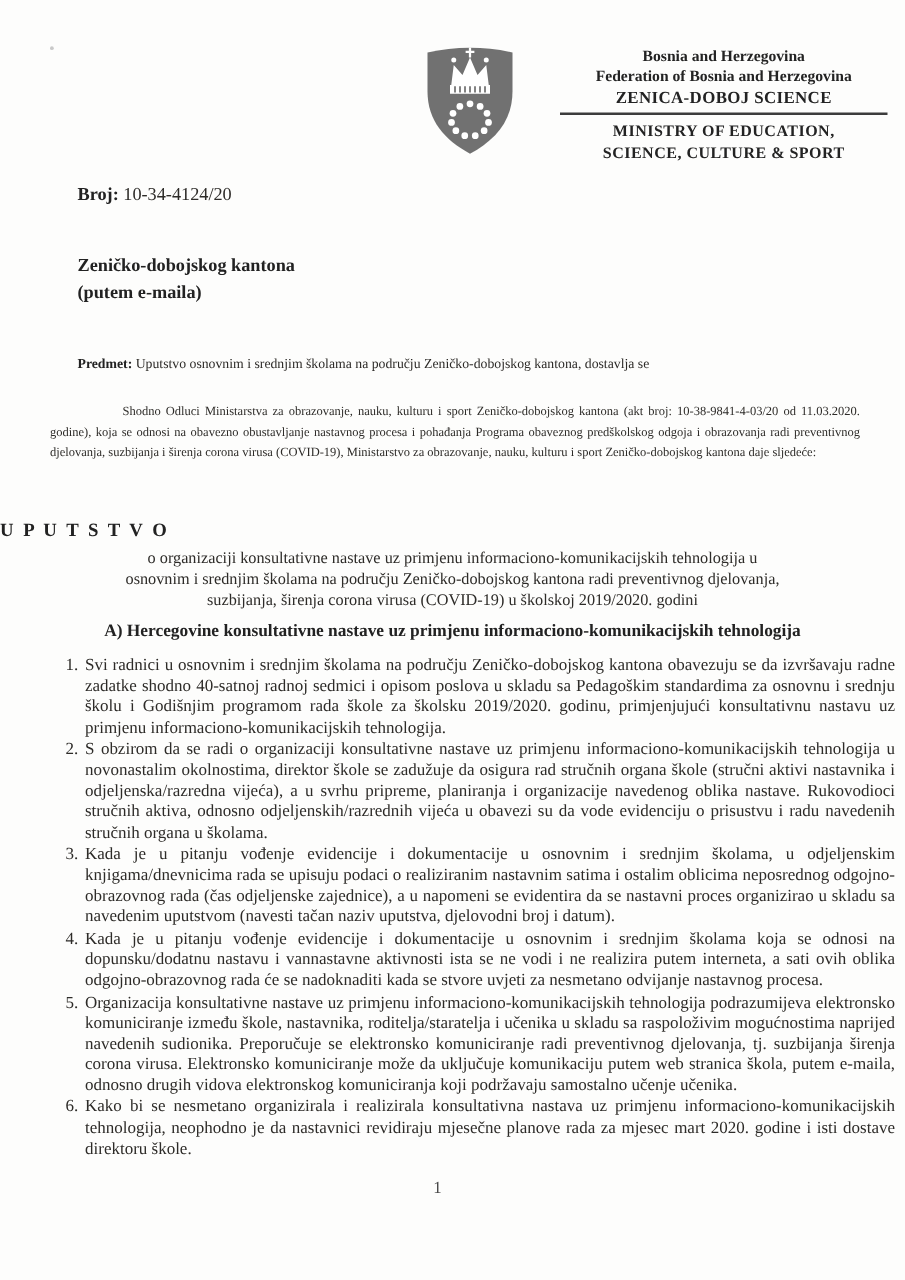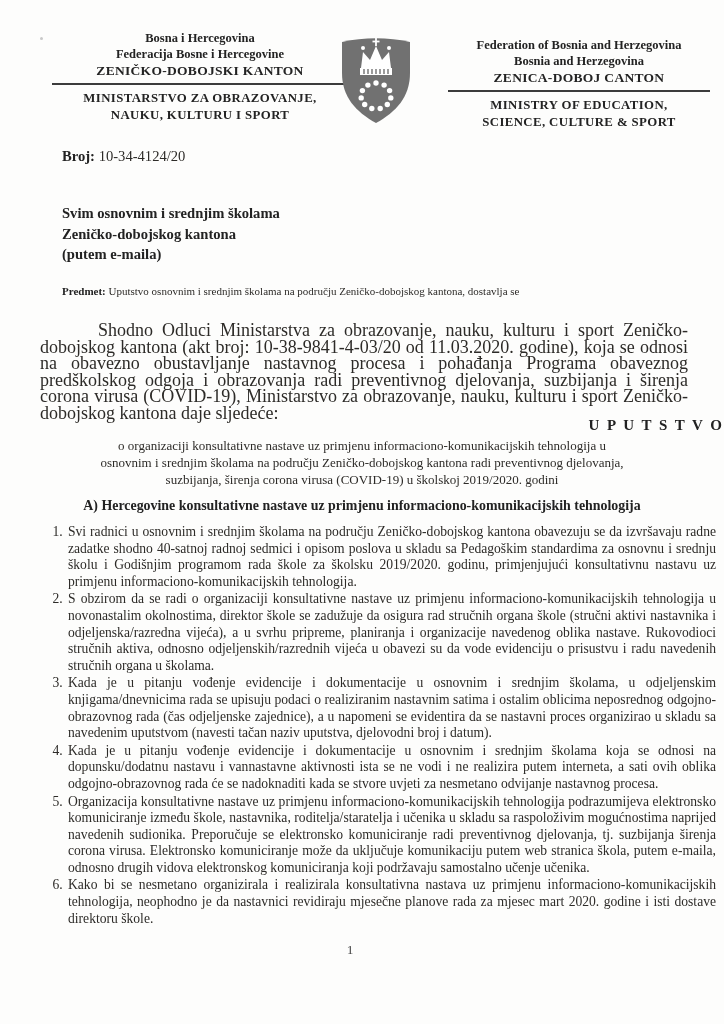--- a/index.html
+++ b/index.html
@@ -22,47 +22,39 @@
   .h-rule{border:0;border-top:2.5px solid #3c3c3c;margin:4px 0 5px 0;}
   .h-left .l4,.h-right .l4{font-size:12.8px;line-height:17px;letter-spacing:.4px;}
   .h-right{position:absolute;left:448px;top:11px;width:262px;text-align:center;font-weight:bold;color:#232323;}
   .crest-wrap{position:absolute;left:336px;top:8px;width:80px;height:95px;}
   
   .meta{position:absolute;left:62px;top:146px;font-size:14.6px;line-height:20.5px;}
   .meta b,.addressee,.subject b{color:#222;}
   .addressee{position:absolute;left:62px;top:203px;font-size:14.6px;line-height:20.5px;font-weight:bold;}
   .subject{position:absolute;left:62px;top:285px;width:610px;font-size:11px;}
   
-  .intro{position:absolute;left:40px;top:322px;width:648px;font-size:18px;line-height:16.6px;text-align:justify;text-indent:58px;}
-  .title{position:absolute;left:0;top:417px;width:724px;text-align:right;font-weight:bold;font-size:15px;letter-spacing:2px;color:#222;}
+  .intro{position:absolute;left:40px;top:322px;width:648px;font-size:10px;line-height:16.6px;text-align:justify;text-indent:58px;}
+  .title{position:absolute;left:0;top:417px;width:724px;text-align:left;font-weight:bold;font-size:15px;letter-spacing:2px;color:#222;}
   .subtitle{position:absolute;left:36px;top:437px;width:652px;text-align:center;font-size:13px;line-height:17px;}
   .section-a{position:absolute;left:0;top:498px;width:724px;text-align:center;font-weight:bold;font-size:13.9px;color:#222;}
   ol.items{
     position:absolute;left:40px;top:524px;width:650px;
     margin:0;padding:0 0 0 26px;
     font-size:13.6px;line-height:16.6px;text-align:justify;
   }
   ol.items li{margin:0 0 1px 0;padding-left:2px;}
   .pagenum{position:absolute;left:0;top:942px;width:700px;text-align:center;font-size:13.5px;color:#4a4a4a;}
 </style>
 </head>
 <body>
 
 <div class="page">
   <div class="speck"></div>
 
   <div class="header">
-    <div class="h-left">
-      <div class="l1">Bosna i Hercegovina</div>
-      <div class="l1">Federacija Bosne i Hercegovine</div>
-      <div class="l3">ZENIČKO-DOBOJSKI KANTON</div>
-      <hr class="h-rule">
-      <div class="l4">MINISTARSTVO ZA OBRAZOVANJE,</div>
-      <div class="l4">NAUKU, KULTURU I SPORT</div>
-    </div>
 
     <div class="crest-wrap">
       <svg width="80" height="95" viewBox="0 0 80 95" xmlns="http://www.w3.org/2000/svg">
         <path d="M6 8 C28 3 52 3 74 8 L74 39 C74 63 60 78 40 89 C20 78 6 63 6 39 Z" fill="#717171"></path>
 
         <path d="M25 34 L27 18 L34 26 L40 12 L46 26 L53 18 L55 34 Z" fill="#ffffff"></path>
         <line x1="40" y1="4" x2="40" y2="12" stroke="#ffffff" stroke-width="1.8"></line>
         <line x1="36.5" y1="7.5" x2="43.5" y2="7.5" stroke="#ffffff" stroke-width="1.8"></line>
         <circle cx="27" cy="14" r="2" fill="#ffffff"></circle>
         <circle cx="53" cy="14" r="2" fill="#ffffff"></circle>
@@ -87,35 +79,34 @@
           <circle cx="35.8" cy="74.5" r="2.7"></circle>
           <circle cx="28.7" cy="70.5" r="2.7"></circle>
           <circle cx="25.2" cy="63.9" r="2.7"></circle>
           <circle cx="26.4" cy="56.6" r="2.7"></circle>
           <circle cx="31.9" cy="51.1" r="2.7"></circle>
         </g>
       </svg>
     </div>
 
     <div class="h-right">
+      <div class="l1">Bosnia and Herzegovina</div>
       <div class="l1">Federation of Bosnia and Herzegovina</div>
-      <div class="l1">Bosnia and Herzegovina</div>
-      <div class="l3">ZENICA-DOBOJ CANTON</div>
+      <div class="l3">ZENICA-DOBOJ SCIENCE</div>
       <hr class="h-rule">
       <div class="l4">MINISTRY OF EDUCATION,</div>
       <div class="l4">SCIENCE, CULTURE &amp;  SPORT</div>
     </div>
   </div>
 
   <div class="meta">
     <div><b>Broj:</b> <span>10-34-4124/20</span></div>
   </div>
 
   <div class="addressee">
-    <div>Svim osnovnim i srednjim školama</div>
     <div>Zeničko-dobojskog kantona</div>
     <div>(putem e-maila)</div>
   </div>
 
   <div class="subject">
     <b>Predmet:</b>
     <span>Uputstvo osnovnim i srednjim školama na području  Zeničko-dobojskog kantona, dostavlja se</span>
   </div>
 
   <div class="intro">Shodno Odluci Ministarstva za obrazovanje, nauku, kulturu i sport Zeničko-dobojskog kantona (akt broj: 10-38-9841-4-03/20 od 11.03.2020. godine), koja se odnosi na obavezno obustavljanje nastavnog procesa i pohađanja Programa obaveznog predškolskog odgoja i obrazovanja radi preventivnog djelovanja, suzbijanja i širenja corona virusa (COVID-19), Ministarstvo za obrazovanje, nauku, kulturu i sport Zeničko-dobojskog kantona daje sljedeće:</div>

